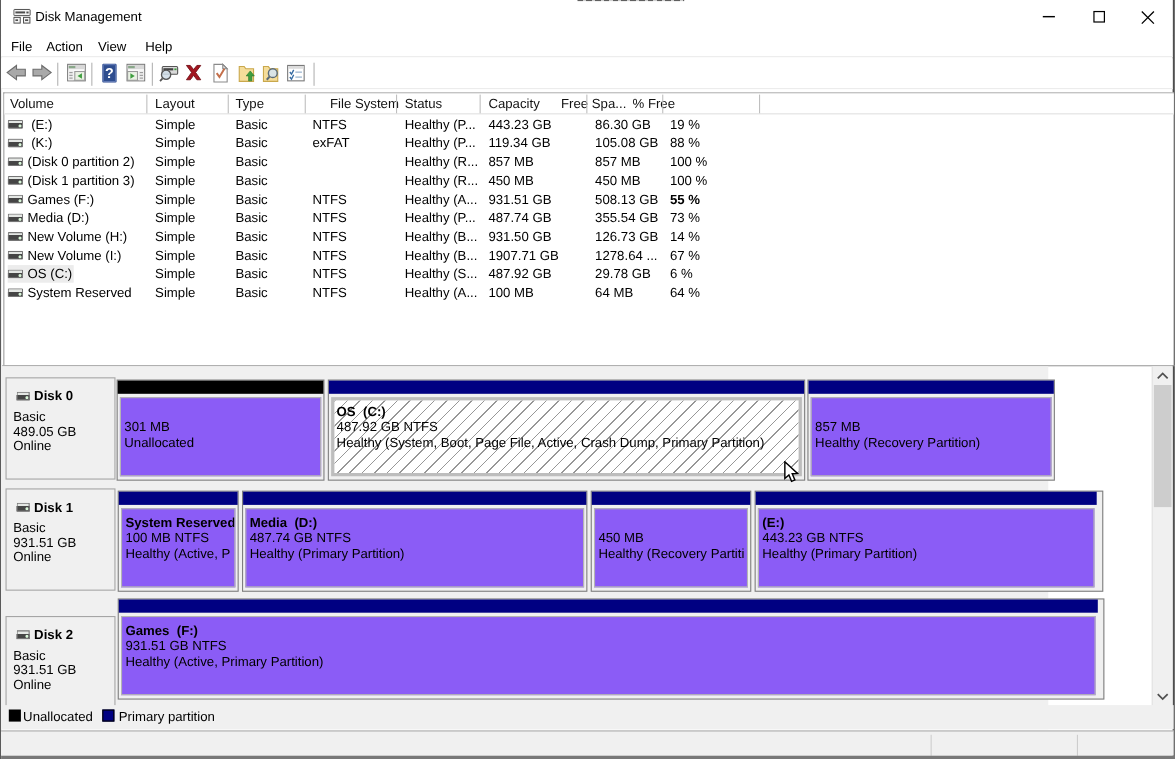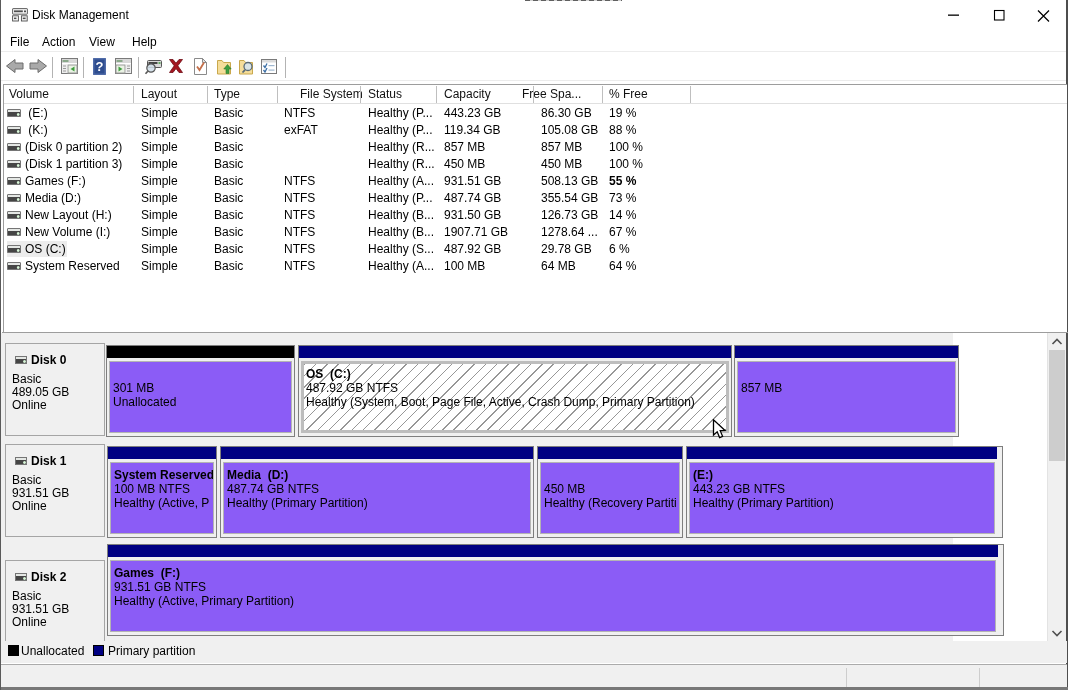--- a/index.html
+++ b/index.html
@@ -173,22 +173,22 @@
   </div>
 
   <div id="listpane">
     <div id="lheader">
       <div class="hcell" style="left:5px;">Volume</div>
       <div class="hcell" style="left:137px;">Layout</div>
       <div class="hcell" style="left:210px;">Type</div>
       <div class="hcell" style="left:296px;">File System</div>
       <div class="hcell" style="left:364px;">Status</div>
       <div class="hcell" style="left:440px;">Capacity</div>
-      <div class="hcell" style="left:518px;">Free Spa...</div>
-      <div class="hcell" style="left:605px;">% Free</div>
+      <div class="hcell" style="left:506px;">Free Spa...</div>
+      <div class="hcell" style="left:571px;">% Free</div>
       <div class="hsep" style="left:129px;"></div>
       <div class="hsep" style="left:203px;"></div>
       <div class="hsep" style="left:273px;"></div>
       <div class="hsep" style="left:356px;"></div>
       <div class="hsep" style="left:432px;"></div>
       <div class="hsep" style="left:529px;"></div>
       <div class="hsep" style="left:598px;"></div>
       <div class="hsep" style="left:686px;"></div>
     </div>
     <div id="rows">
@@ -253,21 +253,21 @@
           <div class="cell" style="left:137px;">Simple</div>
           <div class="cell" style="left:210px;">Basic</div>
           <div class="cell" style="left:280px;">NTFS</div>
           <div class="cell" style="left:364px;">Healthy (P...</div>
           <div class="cell" style="left:440px;">487.74 GB</div>
           <div class="cell" style="left:537px;">355.54 GB</div>
           <div class="cell" style="left:605px;">73 %</div>
         </div>
         <div class="row" style="top:122px;">
           <div class="vicon"></div>
-          <div class="cell" style="left:21px;">New Layout (H:)</div>
+          <div class="cell" style="left:21px;">New Volume (H:)</div>
           <div class="cell" style="left:137px;">Simple</div>
           <div class="cell" style="left:210px;">Basic</div>
           <div class="cell" style="left:280px;">NTFS</div>
           <div class="cell" style="left:364px;">Healthy (B...</div>
           <div class="cell" style="left:440px;">931.50 GB</div>
           <div class="cell" style="left:537px;">126.73 GB</div>
           <div class="cell" style="left:605px;">14 %</div>
         </div>
         <div class="row" style="top:139px;">
           <div class="vicon"></div>
@@ -329,20 +329,21 @@
         <div class="bl">OS&nbsp; (C:)&nbsp;</div>
           <div>487.92 GB NTFS</div>
           <div>Healthy (System, Boot, Page File, Active, Crash Dump, Primary Partition)</div>
       </div>
     </div>
       <div class="pcell" style="left:733px; top:12px; width:225px; height:92px;">
       <div class="pstrip" style="background:#000082; width:auto; left:0; right:0px;"></div>
       <div class="pbody" style="right:2px;">
         <div class="bl">&nbsp;</div>
           <div>857 MB</div>
+          <div>Healthy (Recovery Partition)</div>
       </div>
     </div>
       <div class="dpanel" style="top:111px; height:93px;">
     <div class="dicon"></div>
         <div class="dname">Disk 1</div>
     <div class="dline" style="top:28px;">Basic</div>
     <div class="dline" style="top:41px;">931.51 GB</div>
     <div class="dline" style="top:54px;">Online</div>
   </div>
       <div class="pcell" style="left:106px; top:113px; width:110px; height:92px;">

